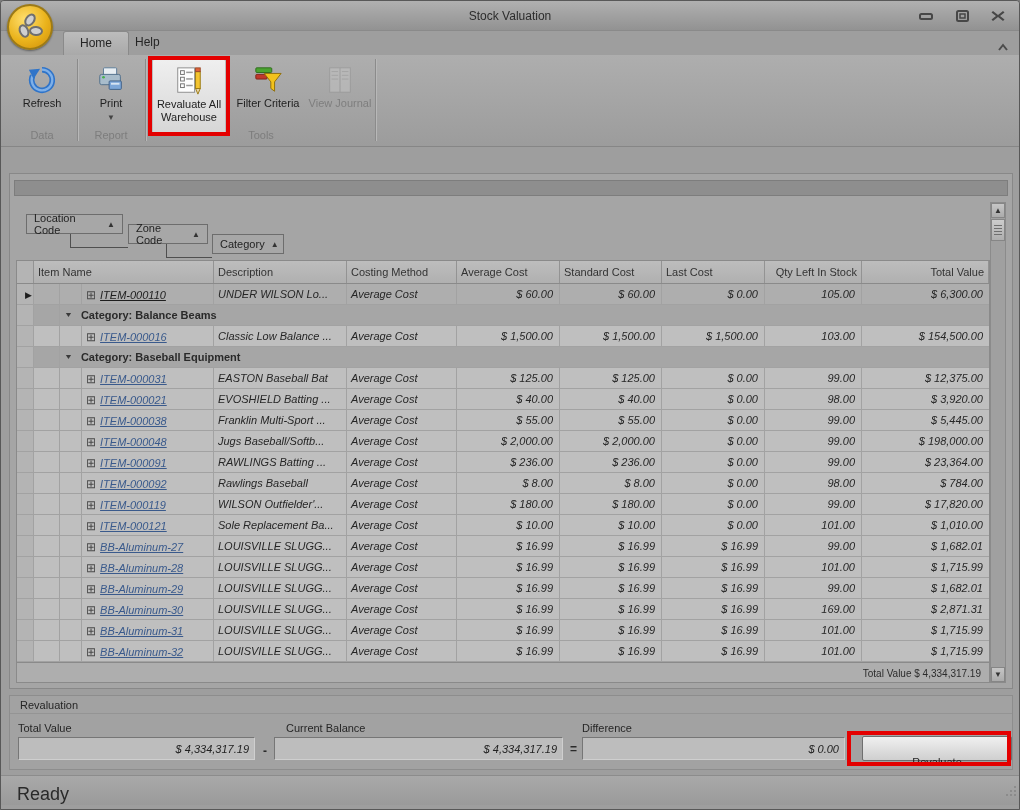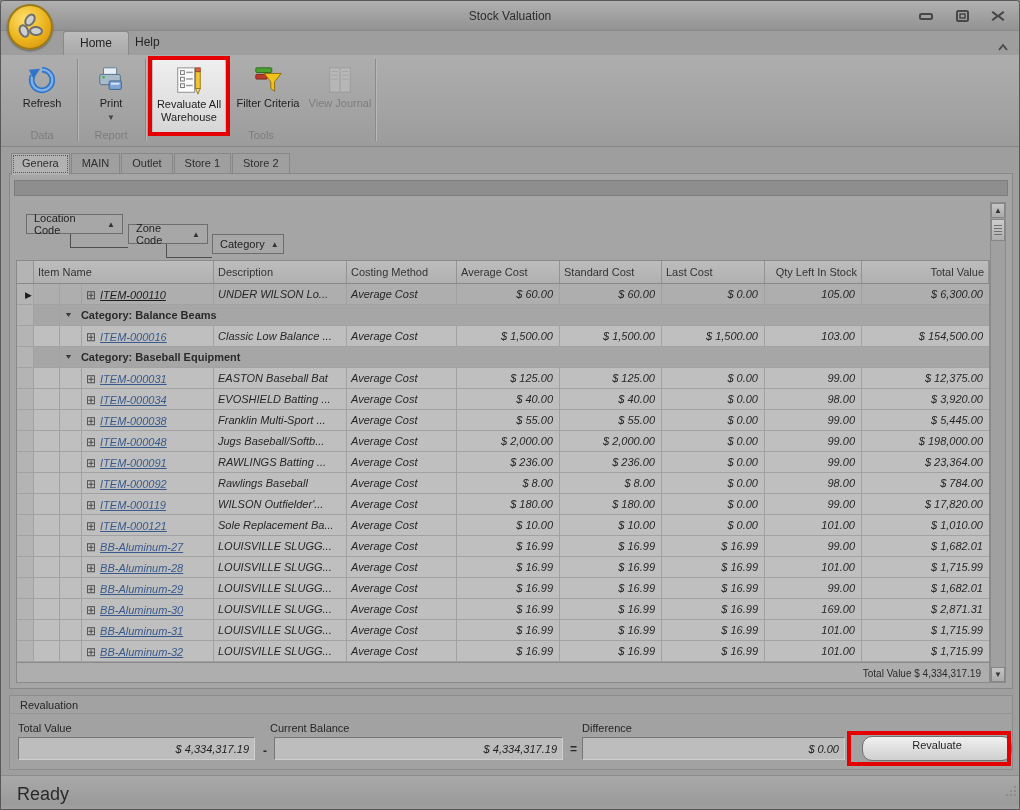--- a/index.html
+++ b/index.html
@@ -107,22 +107,22 @@
   .revalbox { position:absolute; left:8px; top:694px; width:1004px; height:75px;
     border:1px solid #8d8d8d; background:#a2a2a2; }
   .revalcaption { height:18px; border-bottom:1px solid #949494; font-size:11px; color:#262626;
     display:flex; align-items:center; padding-left:10px; }
   .fieldlabel { position:absolute; font-size:11px; color:#262626; }
   .field { position:absolute; height:23px; background:#bdbdbd;
     border:1px solid; border-color:#767676 #cfcfcf #cfcfcf #767676;
     font-size:11px; font-style:italic; color:#222; text-align:right; padding:5px 5px 0 0; }
   .op { position:absolute; font-size:12px; font-weight:bold; color:#2a2a2a; }
   .revalbtn { position:absolute; left:852px; top:40px; width:150px; height:25px;
-    background:linear-gradient(#f0f0f0,#cfcfcf); border:1px solid #6f6f6f; border-radius:10px;
-    font-size:11px; color:#1f1f1f; text-align:center; padding-top:2px; }
+    background:linear-gradient(#f0f0f0,#cfcfcf); border:1px solid #6f6f6f; border-radius:2px;
+    font-size:11px; color:#1f1f1f; text-align:center; padding-top:19px; }
 
   
   .statusbar { position:absolute; left:0; top:774px; width:1020px; height:30px;
     background:linear-gradient(#a9a9a9,#9a9a9a); border-top:1px solid #8c8c8c; }
   .statustext { position:absolute; left:16px; top:8px; font-size:18px; color:#2a2a2a; }
   .grip { position:absolute; right:4px; bottom:4px; }
 </style>
 </head>
 <body>
 
@@ -246,27 +246,20 @@
           </svg>
       </span>
       <span>View Journal</span>
     </div>
     <div class="rgroup-label" style="left:160px; width:200px">Tools</div>
     <div class="rgroup-sep" style="left:374px"></div>
   </div>
 
   <div class="annotation" style="left:147px; top:55px; width:82px; height:80px;"></div>
 
-  <div class="pagetabs">
-    <div class="ptab active"><span class="lbl">Genera</span></div>
-    <div class="ptab"><span class="lbl">MAIN</span></div>
-    <div class="ptab"><span class="lbl">Outlet</span></div>
-    <div class="ptab"><span class="lbl">Store 1</span></div>
-    <div class="ptab"><span class="lbl">Store 2</span></div>
-  </div>
 
   <div class="panel">
     <div class="darkstrip"></div>
 
     <div class="groupbox" style="left:16px; top:40px; width:97px;">
       <span>Location Code</span>
         <span class="sort-arrow">▲</span>
     </div>
     <div class="connector" style="left:60px; top:60px; width:58px; height:14px;"></div>
     <div class="groupbox" style="left:118px; top:50px; width:80px;">
@@ -344,21 +337,21 @@
             <div class="gc c-avg num">$ 125.00</div>
             <div class="gc c-std num">$ 125.00</div>
             <div class="gc c-last num">$ 0.00</div>
             <div class="gc c-qty num">99.00</div>
             <div class="gc c-total num">$ 12,375.00</div>
           </div>
           <div class="grow">
             <div class="gc c-ind noital"></div>
             <div class="gc c-sp1 noital"></div>
             <div class="gc c-sp2 noital"></div>
-            <div class="gc c-name"><span class="expand-box">⊞</span><span class="itemlink">ITEM-000034</span></div>
+            <div class="gc c-name"><span class="expand-box">⊞</span><span class="itemlink">ITEM-000021</span></div>
             <div class="gc c-desc">EVOSHIELD Batting ...</div>
             <div class="gc c-cost">Average Cost</div>
             <div class="gc c-avg num">$ 40.00</div>
             <div class="gc c-std num">$ 40.00</div>
             <div class="gc c-last num">$ 0.00</div>
             <div class="gc c-qty num">98.00</div>
             <div class="gc c-total num">$ 3,920.00</div>
           </div>
           <div class="grow">
             <div class="gc c-ind noital"></div>
@@ -533,21 +526,21 @@
         </div>
       <div class="sbtn" style="bottom:0;">▼</div>
     </div>
   </div>
 
   <div class="revalbox">
     <div class="revalcaption">Revaluation</div>
     <div class="fieldlabel" style="left:8px; top:26px;">Total Value</div>
     <div class="field" style="left:8px; top:41px; width:237px;">$ 4,334,317.19</div>
     <div class="op" style="left:253px; top:48px;">-</div>
-    <div class="fieldlabel" style="left:260px; top:26px;">Current Balance</div>
+    <div class="fieldlabel" style="left:276px; top:26px;">Current Balance</div>
     <div class="field" style="left:264px; top:41px; width:289px;">$ 4,334,317.19</div>
     <div class="op" style="left:560px; top:46px;">=</div>
     <div class="fieldlabel" style="left:572px; top:26px;">Difference</div>
     <div class="field" style="left:572px; top:41px; width:263px;">$ 0.00</div>
     <div class="revalbtn">Revaluate</div>
   </div>
 
   <div class="annotation" style="left:846px; top:730px; width:164px; height:35px;"></div>
 
   <div class="statusbar">

